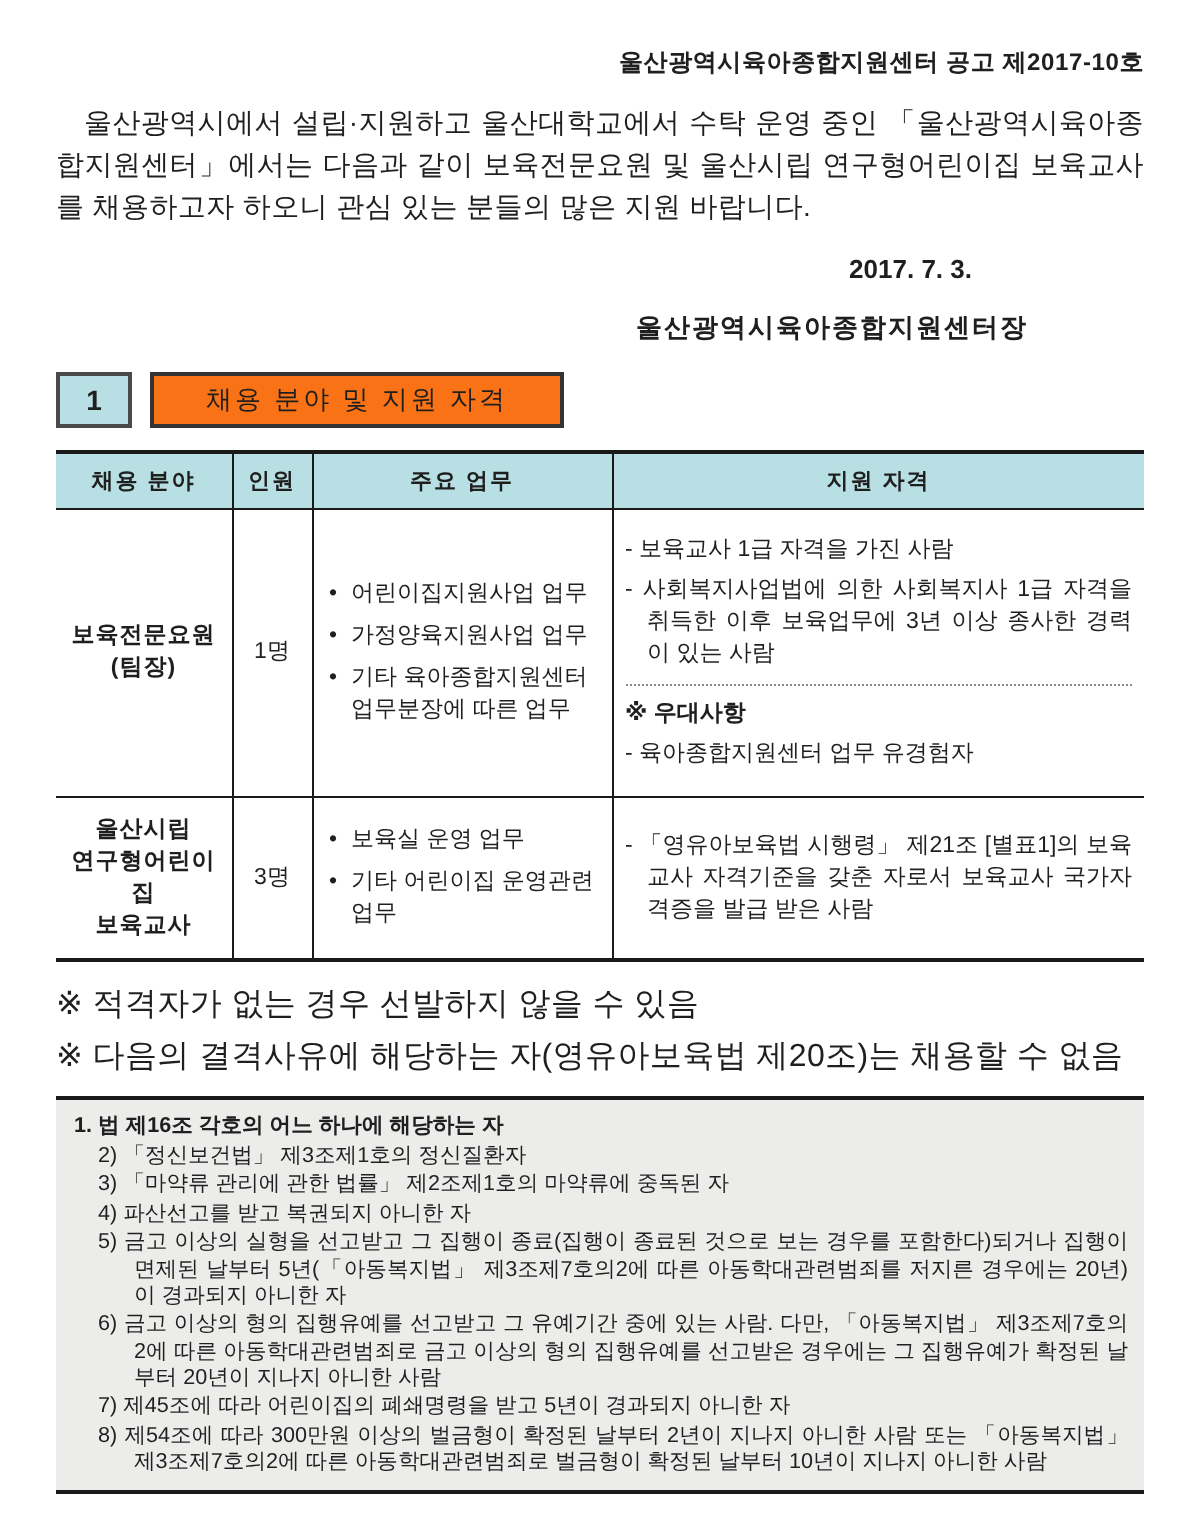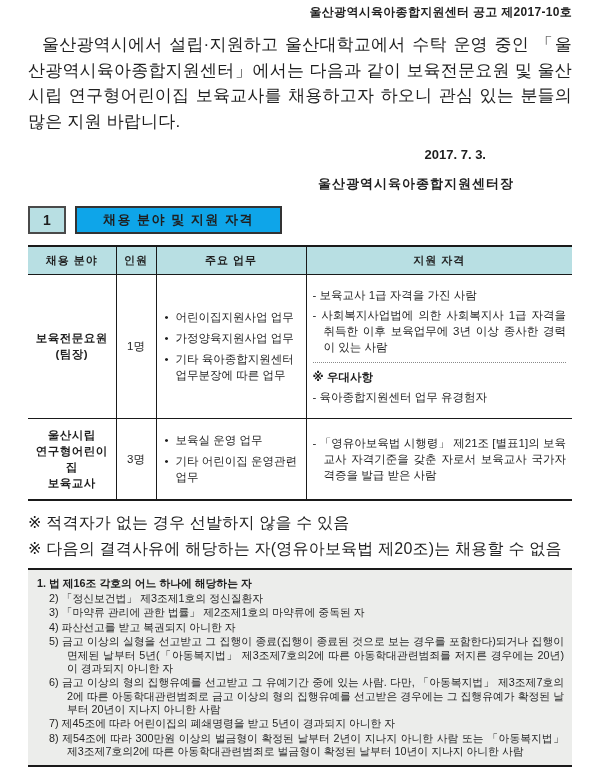--- a/index.html
+++ b/index.html
@@ -10,41 +10,41 @@
   }
   * { margin: 0; padding: 0; box-sizing: border-box; }
   html, body { background: #ffffff; }
   body {
     font-family: "Liberation Sans", "DejaVu Sans", sans-serif;
     color: var(--ink);
   }
   .page {
     width: 600px;
     height: 767px;
-    padding: 4px 28px 0 28px;
+    padding: 23px 28px 0 28px;
     overflow: hidden;
     background: #fff;
   }
   .meta {
     text-align: right;
     font-size: 12px;
     font-weight: bold;
     letter-spacing: 0.3px;
   }
   .title {
     margin-top: 5px;
     text-align: center;
     font-size: 19px;
     font-weight: bold;
     line-height: 1.5;
     letter-spacing: 0.5px;
   }
   .intro {
     margin-top: 11px;
-    font-size: 17px;
+    font-size: 14px;
     line-height: 1.5;
     text-align: justify;
     text-indent: 14px;
     word-break: break-all;
     letter-spacing: 0.2px;
   }
   .date-line {
     margin-top: 13px;
     text-align: right;
     padding-right: 86px;
@@ -71,26 +71,26 @@
     background: var(--accent);
     border: 2px solid #4a4a4a;
     display: flex;
     align-items: center;
     justify-content: center;
     font-size: 14px;
     font-weight: bold;
   }
   .section-title-box {
     border: 2px solid #333;
-    background: #0ea5e9;
+    background: #f97316;
     padding: 3px 26px;
     display: flex;
     align-items: center;
     font-size: 13px;
-    font-weight: bold;
+    font-weight: normal;
     letter-spacing: 1.5px;
   }
   table.recruit {
     margin-top: 11px;
     width: 100%;
     border-collapse: collapse;
     border-top: 2px solid var(--line);
     border-bottom: 2px solid var(--line);
     font-size: 11.5px;
   }

